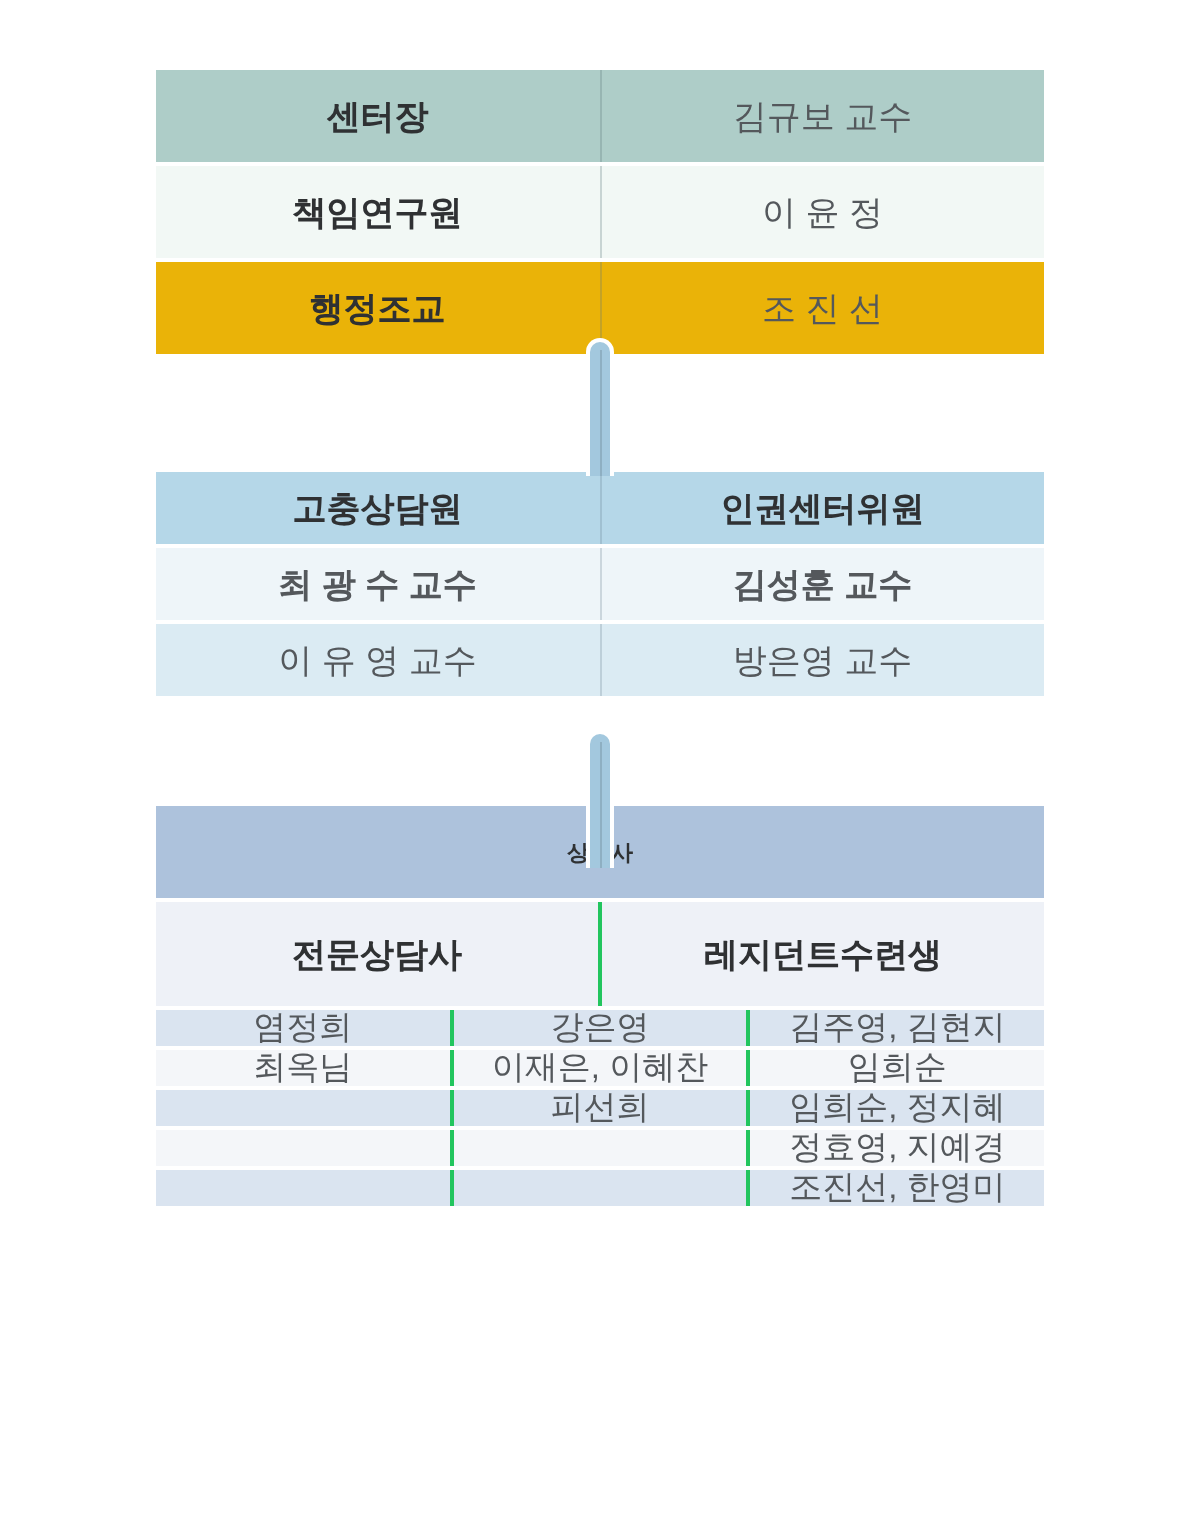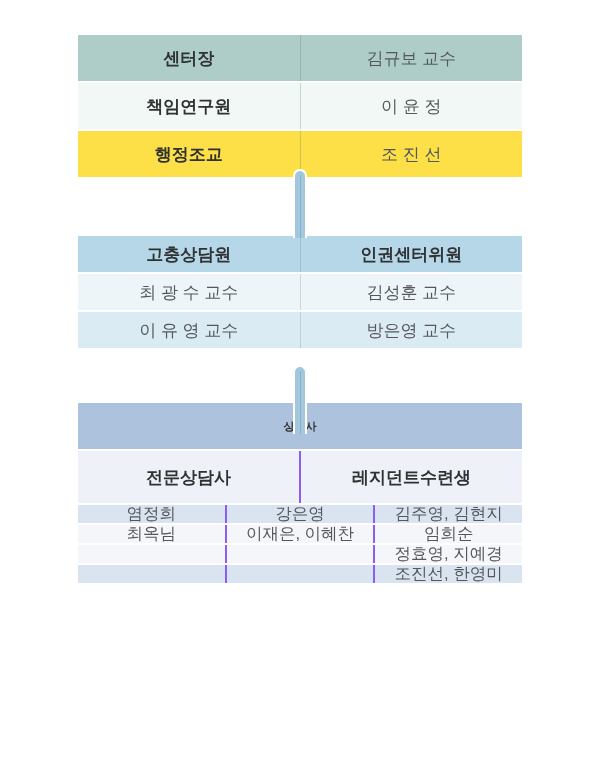--- a/index.html
+++ b/index.html
@@ -31,43 +31,43 @@
     color: #54585c;
     white-space: pre;
   }
   .lbl { font-weight: 700; color: #2f3133; }
 
   
   .t1 .row { height: 46px; }
   .t1 .cell + .cell { border-left: 1px solid rgba(95,120,122,0.28); }
   .t1-r1 { background: #aecdc8; }
   .t1-r2 { background: #f2f8f5; }
-  .t1-r3 { background: #fde047; }
+  .t1-r3 { background: #eab308; }
 
   .gap1 { height: 57px; }
   .gap2 { height: 53px; }
 
   
   .t2 .row { height: 36px; }
   .t2 .cell + .cell { border-left: 1px solid rgba(100,125,140,0.25); }
   .t2-r1 { background: #b5d7e8; }
-  .t2-r2 { background: #eef5f9; }
+  .t2-r2 { background: #eef5f9; font-weight: bold; }
   .t2-r3 { background: #dbebf3; }
 
   
   .t3-title { height: 46px; background: #adc2dc; }
   .t3-sub   { height: 52px; background: #eef1f7; }
   .t3-body  { height: 18px; justify-content: flex-end; }
   .t3-odd   { background: #dae4f0; }
   .t3-even  { background: #f4f6f9; }
   .t3 .cell { font-size: 16.5px; }
   .t3 .t3-sub .cell { font-size: 17px; }
   .t3 .t3-title .cell { font-size: 11px; }
   .t3 .t3-sub .cell + .cell,
-  .t3 .t3-body .cell + .cell { border-left: 2px solid #8b5cf6; }
+  .t3 .t3-body .cell + .cell { border-left: 2px solid #22c55e; }
 
   
   .connector {
     position: absolute;
     left: 293px;
     width: 10px;
     background: #a3c8de;
     border: 2px solid #ffffff;
     border-bottom: none;
     border-radius: 7px 7px 0 0;
@@ -137,20 +137,25 @@
       <div class="row t3-body t3-odd">
         <div class="cell">염정희</div>
         <div class="cell">강은영</div>
         <div class="cell">김주영, 김현지</div>
       </div>
       <div class="row t3-body t3-even">
         <div class="cell">최옥님</div>
         <div class="cell">이재은, 이혜찬</div>
         <div class="cell">임희순</div>
       </div>
+      <div class="row t3-body t3-odd">
+        <div class="cell"></div>
+        <div class="cell">피선희</div>
+        <div class="cell">임희순, 정지혜</div>
+      </div>
       <div class="row t3-body t3-even">
         <div class="cell"></div>
         <div class="cell"></div>
         <div class="cell">정효영, 지예경</div>
       </div>
       <div class="row t3-body t3-odd">
         <div class="cell"></div>
         <div class="cell"></div>
         <div class="cell">조진선, 한영미</div>
       </div>

